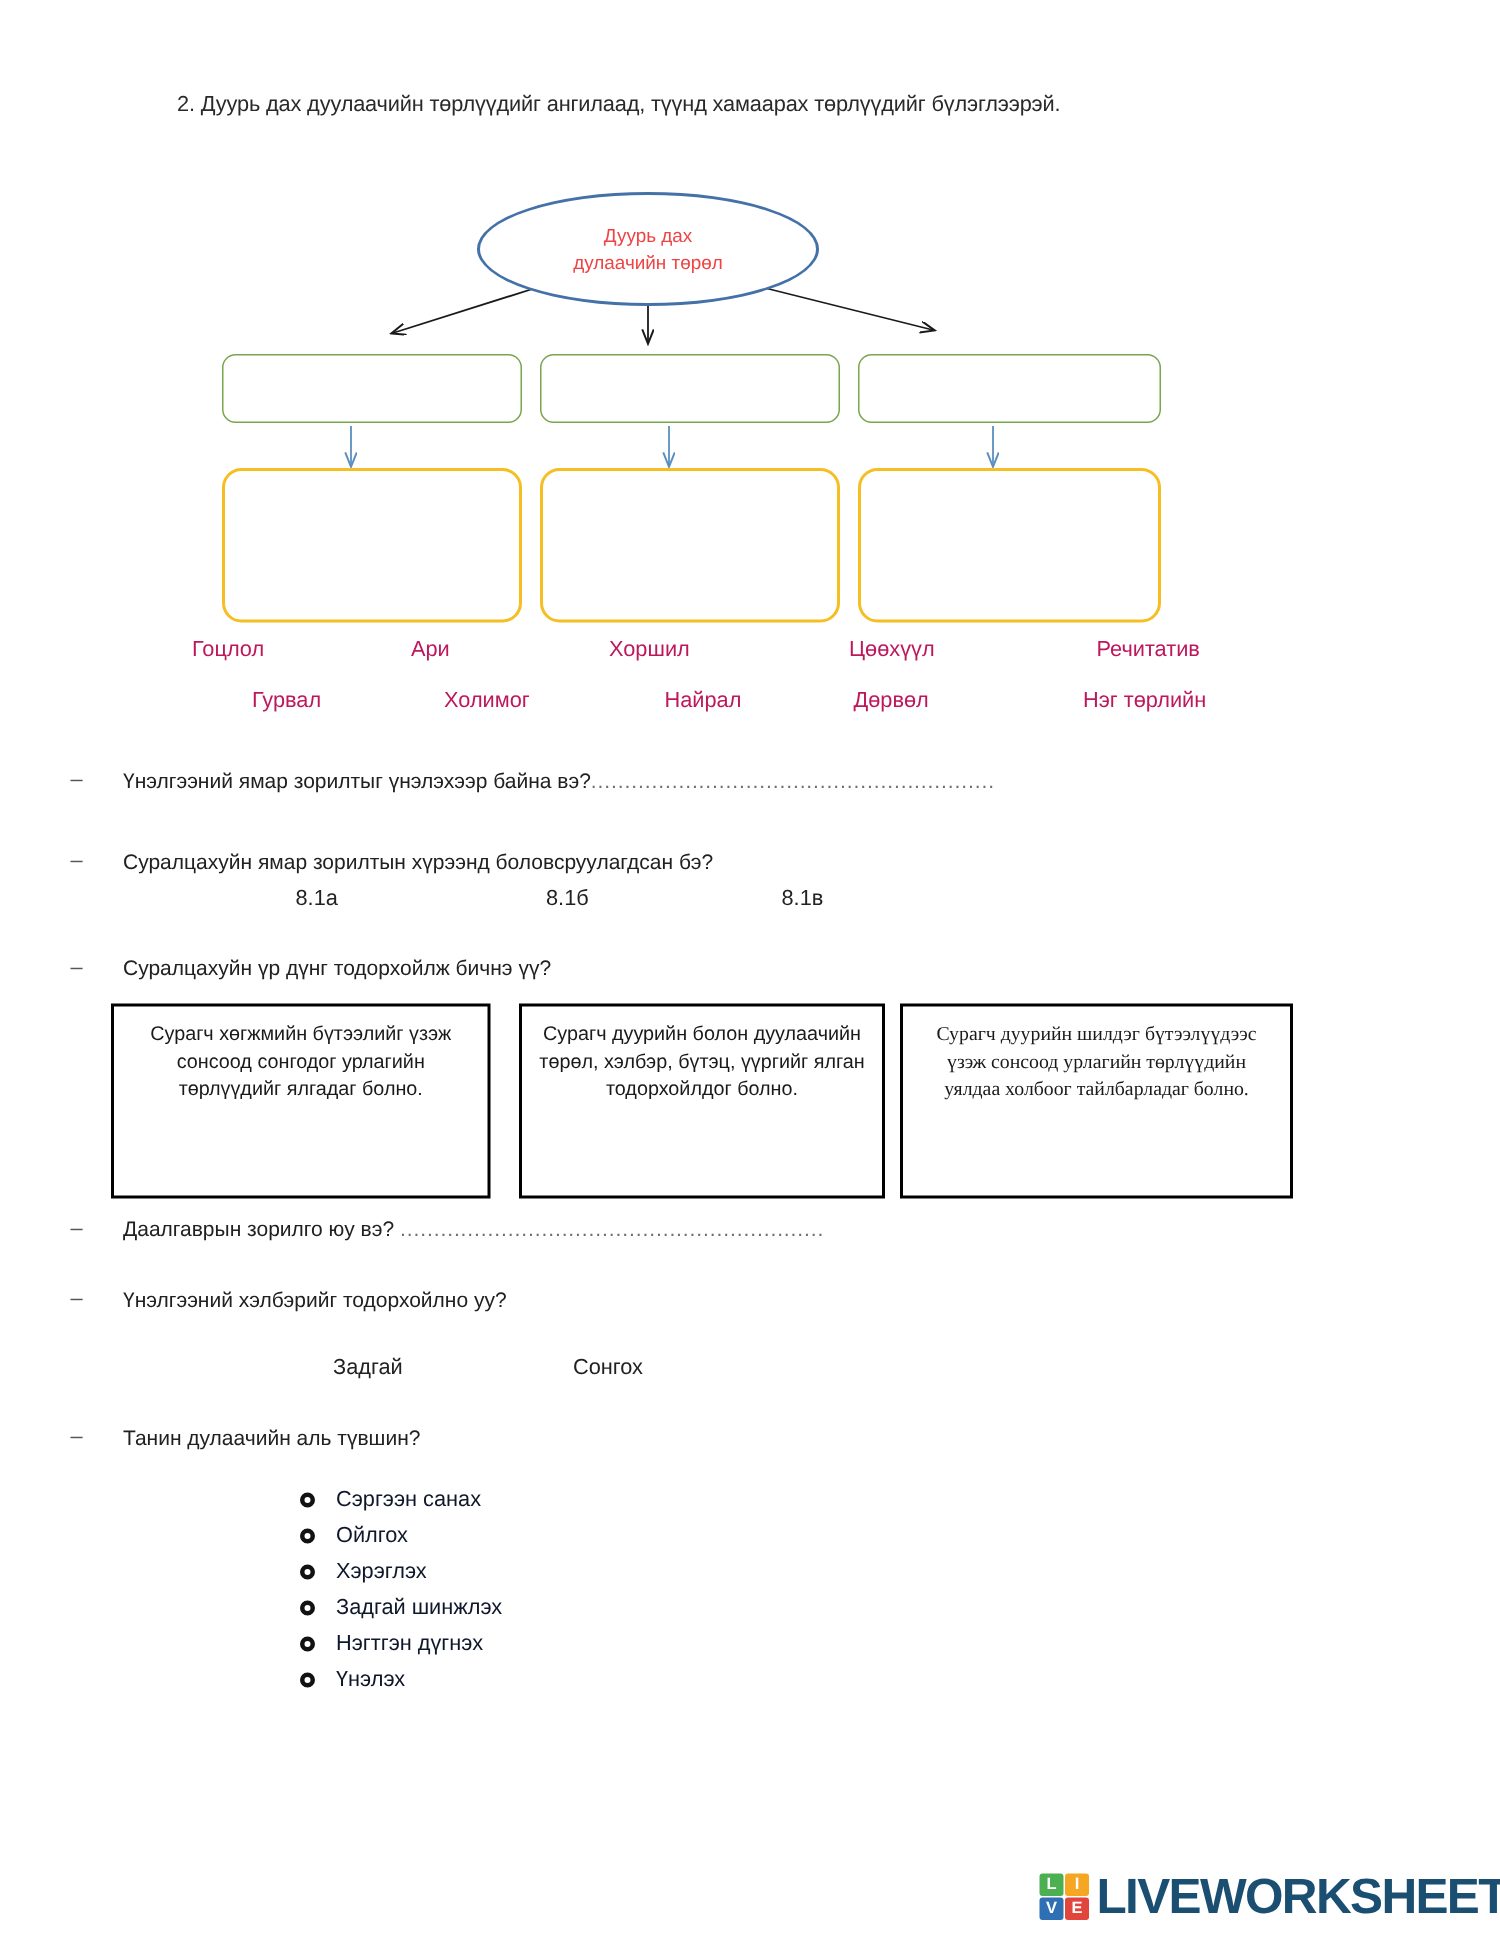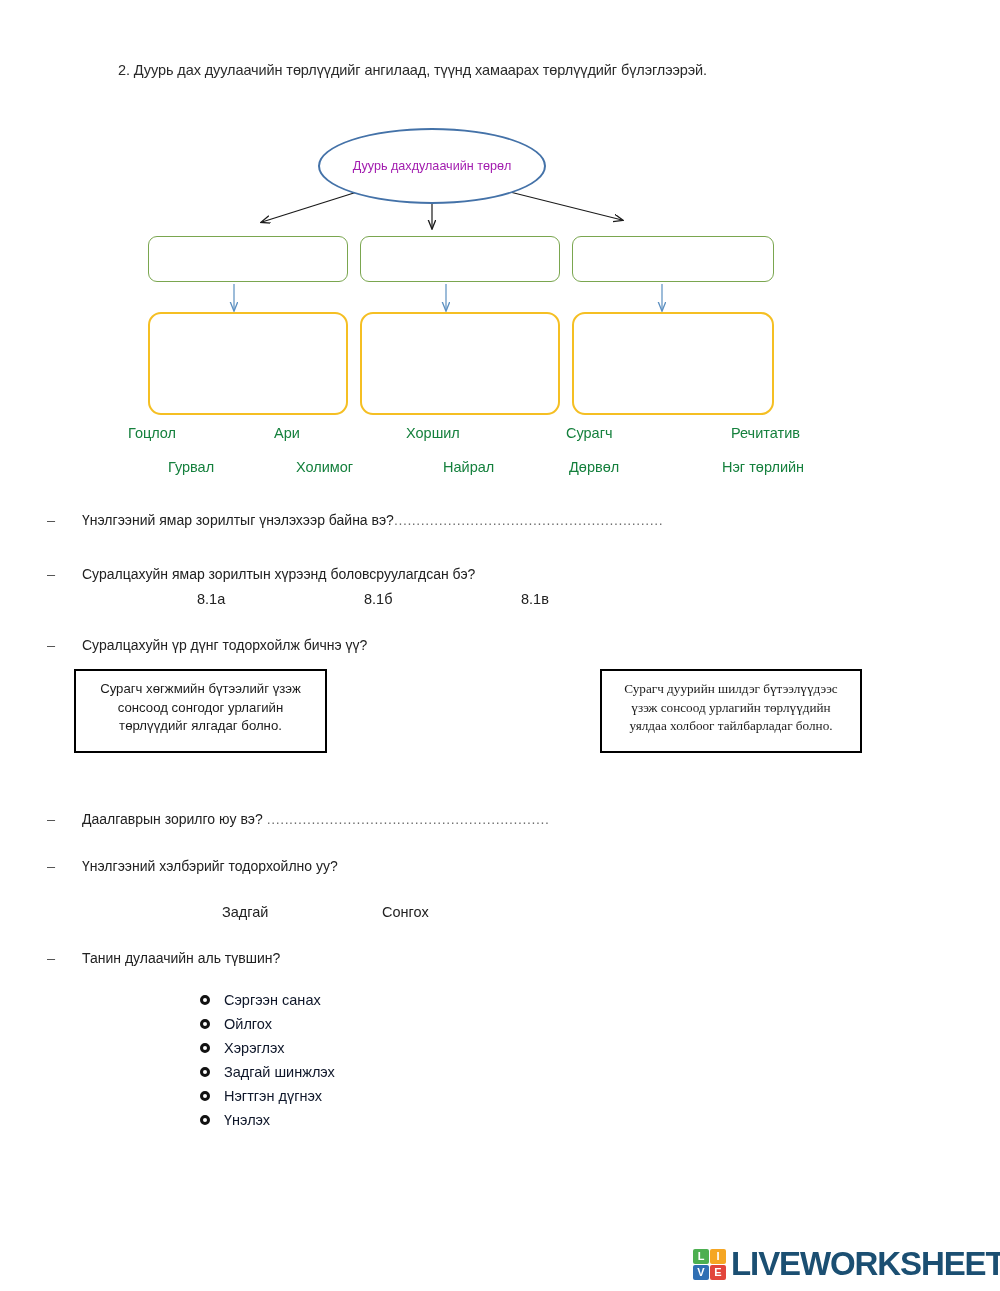--- a/index.html
+++ b/index.html
@@ -38,26 +38,26 @@
   .ellipse {
     position: absolute;
     left: 318px;
     top: 18px;
     width: 228px;
     height: 76px;
     border: 2px solid #4472a8;
     border-radius: 50%;
     box-sizing: border-box;
     display: flex;
-    flex-direction: row;
+    flex-direction: column;
     align-items: center;
     justify-content: center;
     line-height: 1.45;
     font-size: 12.6px;
-    color: #a21caf;
+    color: #ef4444;
     background: #fff;
   }
   .diagram svg.arrows {
     position: absolute;
     left: 0;
     top: 0;
     width: 1000px;
     height: 370px;
     overflow: visible;
   }
@@ -83,21 +83,21 @@
     box-sizing: border-box;
     background: #fff;
   }
   .yb1 { left: 148px; width: 200px; }
   .yb2 { left: 360px; width: 200px; }
   .yb3 { left: 572px; width: 202px; }
 
   .term {
     position: absolute;
     font-size: 14.5px;
-    color: #15803d;
+    color: #be185d;
     white-space: nowrap;
   }
   .row-a { top: 315px; }
   .row-b { top: 349px; }
 
   
   .q {
     position: absolute;
     font-size: 14px;
     color: #212121;
@@ -126,21 +126,21 @@
   .outcome-row {
     position: absolute;
     left: 0;
     top: 669px;
     width: 1000px;
     height: 112px;
   }
   .outcome {
     position: absolute;
     top: 0;
-    height: 84px;
+    height: 130px;
     border: 2.6px solid #000;
     box-sizing: border-box;
     background: #fff;
     display: flex;
     align-items: flex-start;
     justify-content: center;
     padding: 9px 10px 0 10px;
     text-align: center;
     font-size: 13.2px;
     line-height: 1.42;
@@ -246,21 +246,21 @@
   <div class="green-box gb2"></div>
   <div class="green-box gb3"></div>
 
   <div class="yellow-box yb1"></div>
   <div class="yellow-box yb2"></div>
   <div class="yellow-box yb3"></div>
 
   <div class="term row-a" style="left:128px">Гоцлол</div>
   <div class="term row-a" style="left:274px">Ари</div>
   <div class="term row-a" style="left:406px">Хоршил</div>
-  <div class="term row-a" style="left:566px">Сурагч</div>
+  <div class="term row-a" style="left:566px">Цөөхүүл</div>
   <div class="term row-a" style="left:731px">Речитатив</div>
 
   <div class="term row-b" style="left:168px">Гурвал</div>
   <div class="term row-b" style="left:296px">Холимог</div>
   <div class="term row-b" style="left:443px">Найрал</div>
   <div class="term row-b" style="left:569px">Дөрвөл</div>
   <div class="term row-b" style="left:722px">Нэг төрлийн</div>
 </div>
 
 <div class="dash" style="top:512px">–</div>
@@ -270,20 +270,21 @@
 <div class="q q-text" style="top:566px">Суралцахуйн ямар зорилтын хүрээнд боловсруулагдсан бэ?</div>
 <div class="sub" style="left:197px; top:591px">8.1а</div>
 <div class="sub" style="left:364px; top:591px">8.1б</div>
 <div class="sub" style="left:521px; top:591px">8.1в</div>
 
 <div class="dash" style="top:637px">–</div>
 <div class="q q-text" style="top:637px">Суралцахуйн үр дүнг тодорхойлж бичнэ үү?</div>
 
 <div class="outcome-row">
   <div class="outcome o1">Сурагч хөгжмийн бүтээлийг үзэж сонсоод сонгодог урлагийн төрлүүдийг ялгадаг болно.</div>
+  <div class="outcome o2">Сурагч дуурийн болон дуулаачийн төрөл, хэлбэр, бүтэц, үүргийг ялган тодорхойлдог болно.</div>
   <div class="outcome o3">Сурагч дуурийн шилдэг бүтээлүүдээс үзэж сонсоод урлагийн төрлүүдийн уялдаа холбоог тайлбарладаг болно.</div>
 </div>
 
 <div class="dash" style="top:811px">–</div>
 <div class="q q-text" style="top:811px"><span>Даалгаврын зорилго юу вэ?</span>&nbsp;<span class="dots">...............................................................</span></div>
 
 <div class="dash" style="top:858px">–</div>
 <div class="q q-text" style="top:858px">Үнэлгээний хэлбэрийг тодорхойлно уу?</div>
 <div class="sub" style="left:222px; top:904px">Задгай</div>
 <div class="sub" style="left:382px; top:904px">Сонгох</div>

